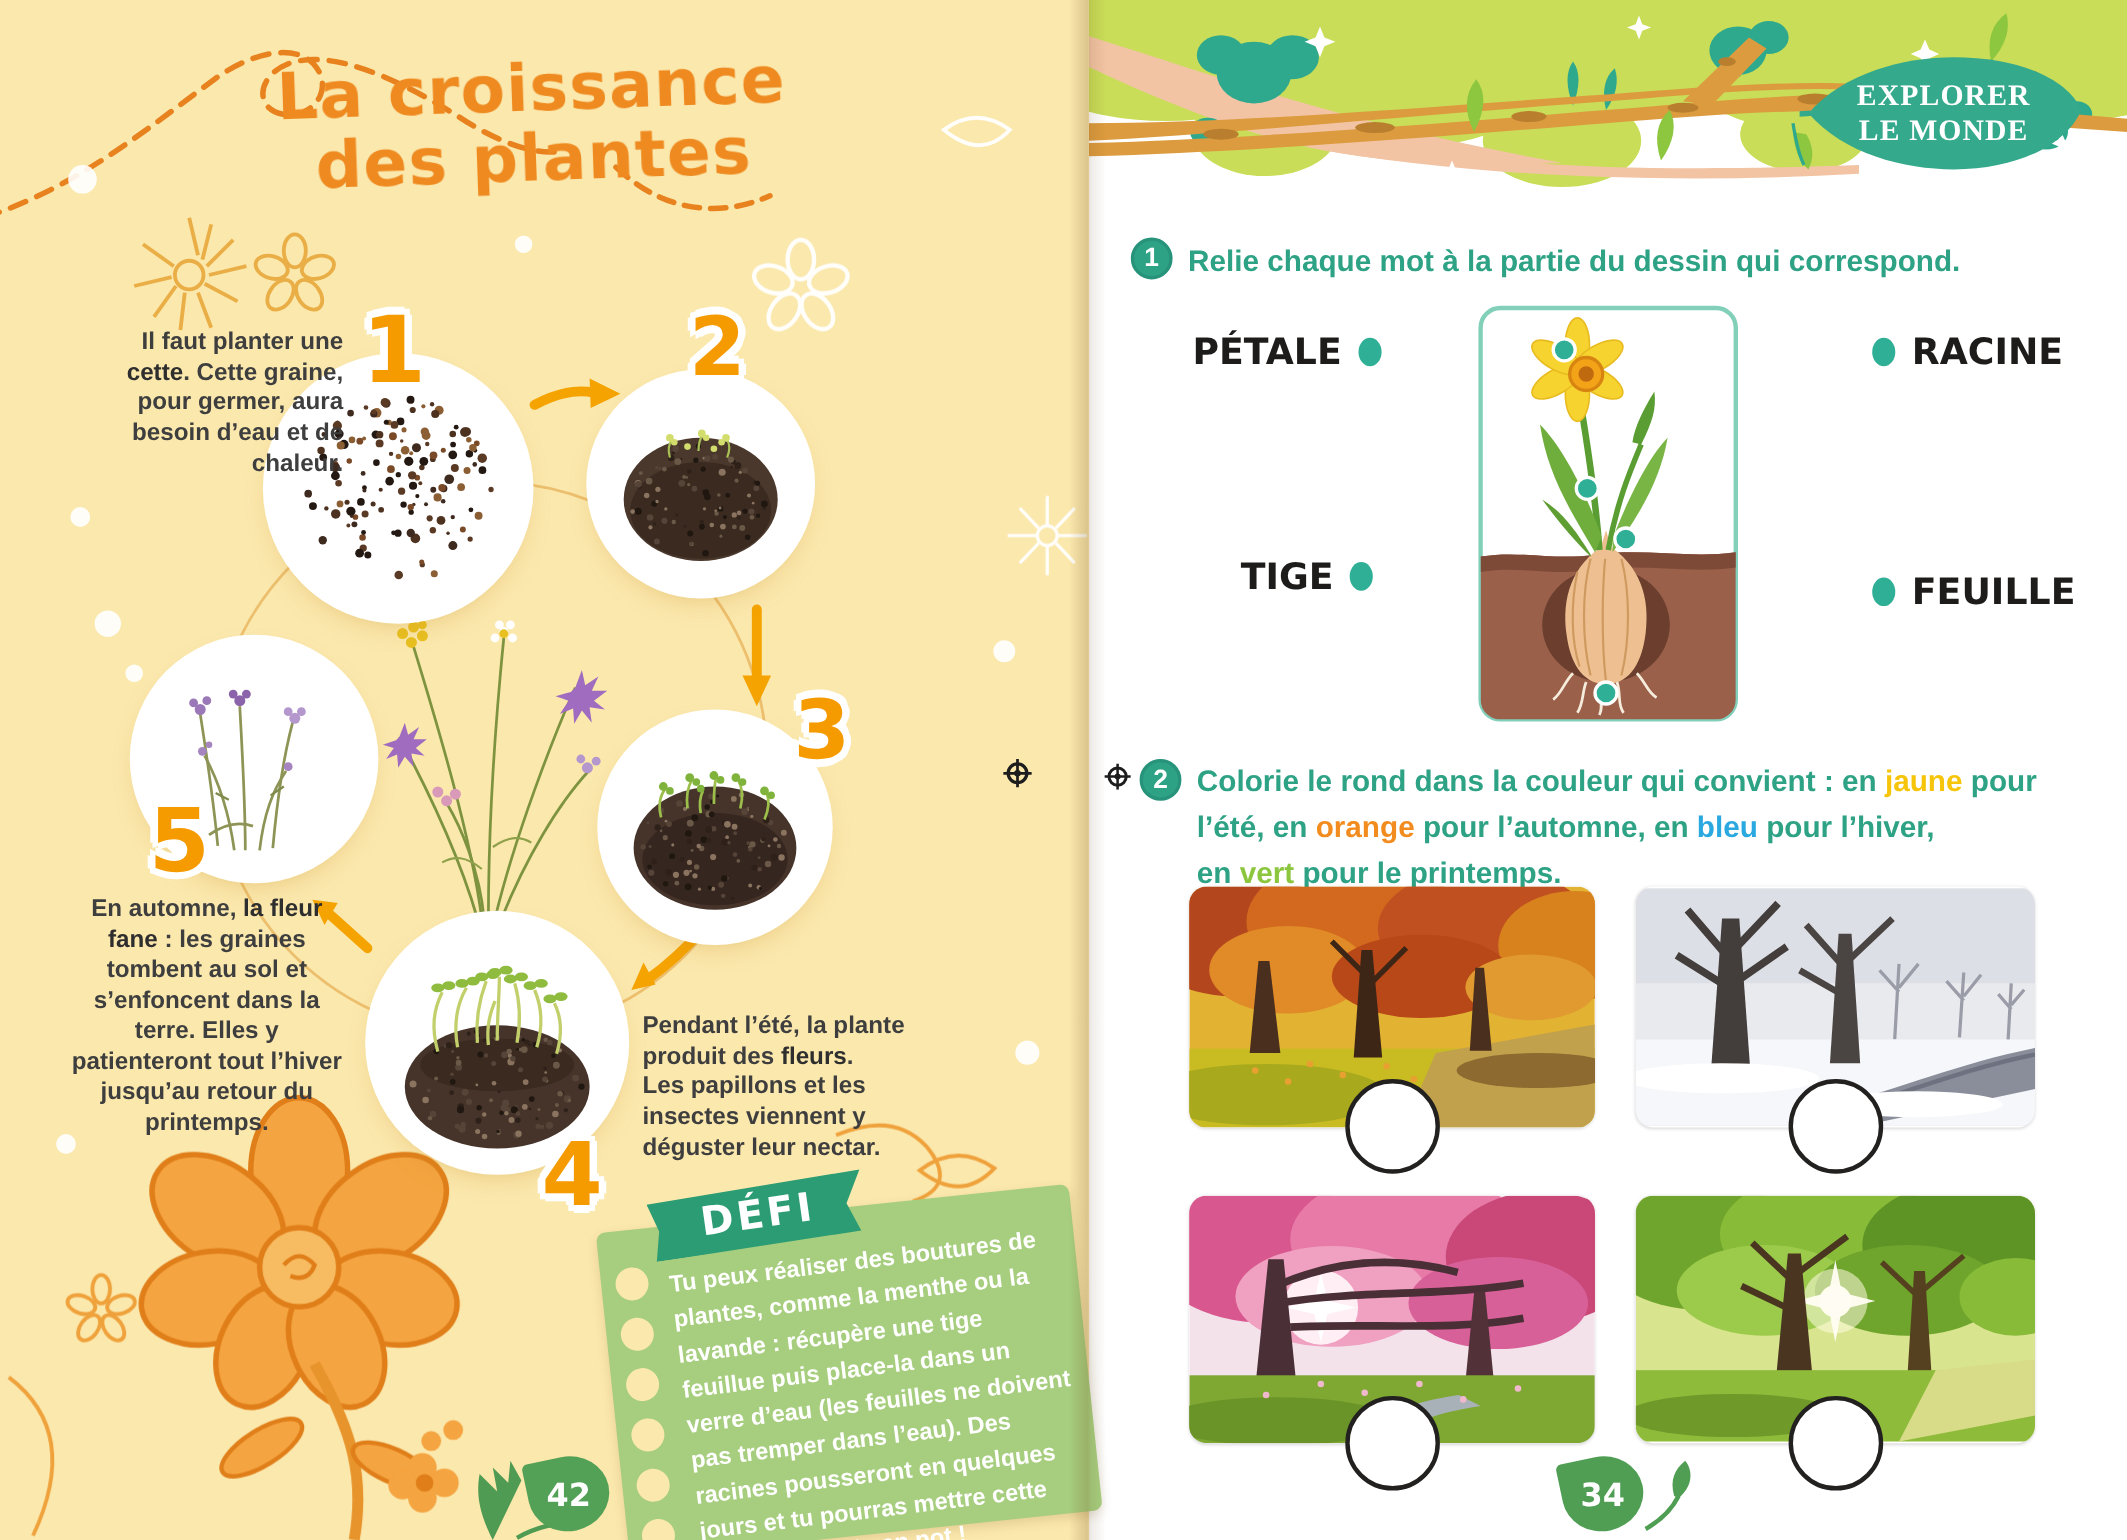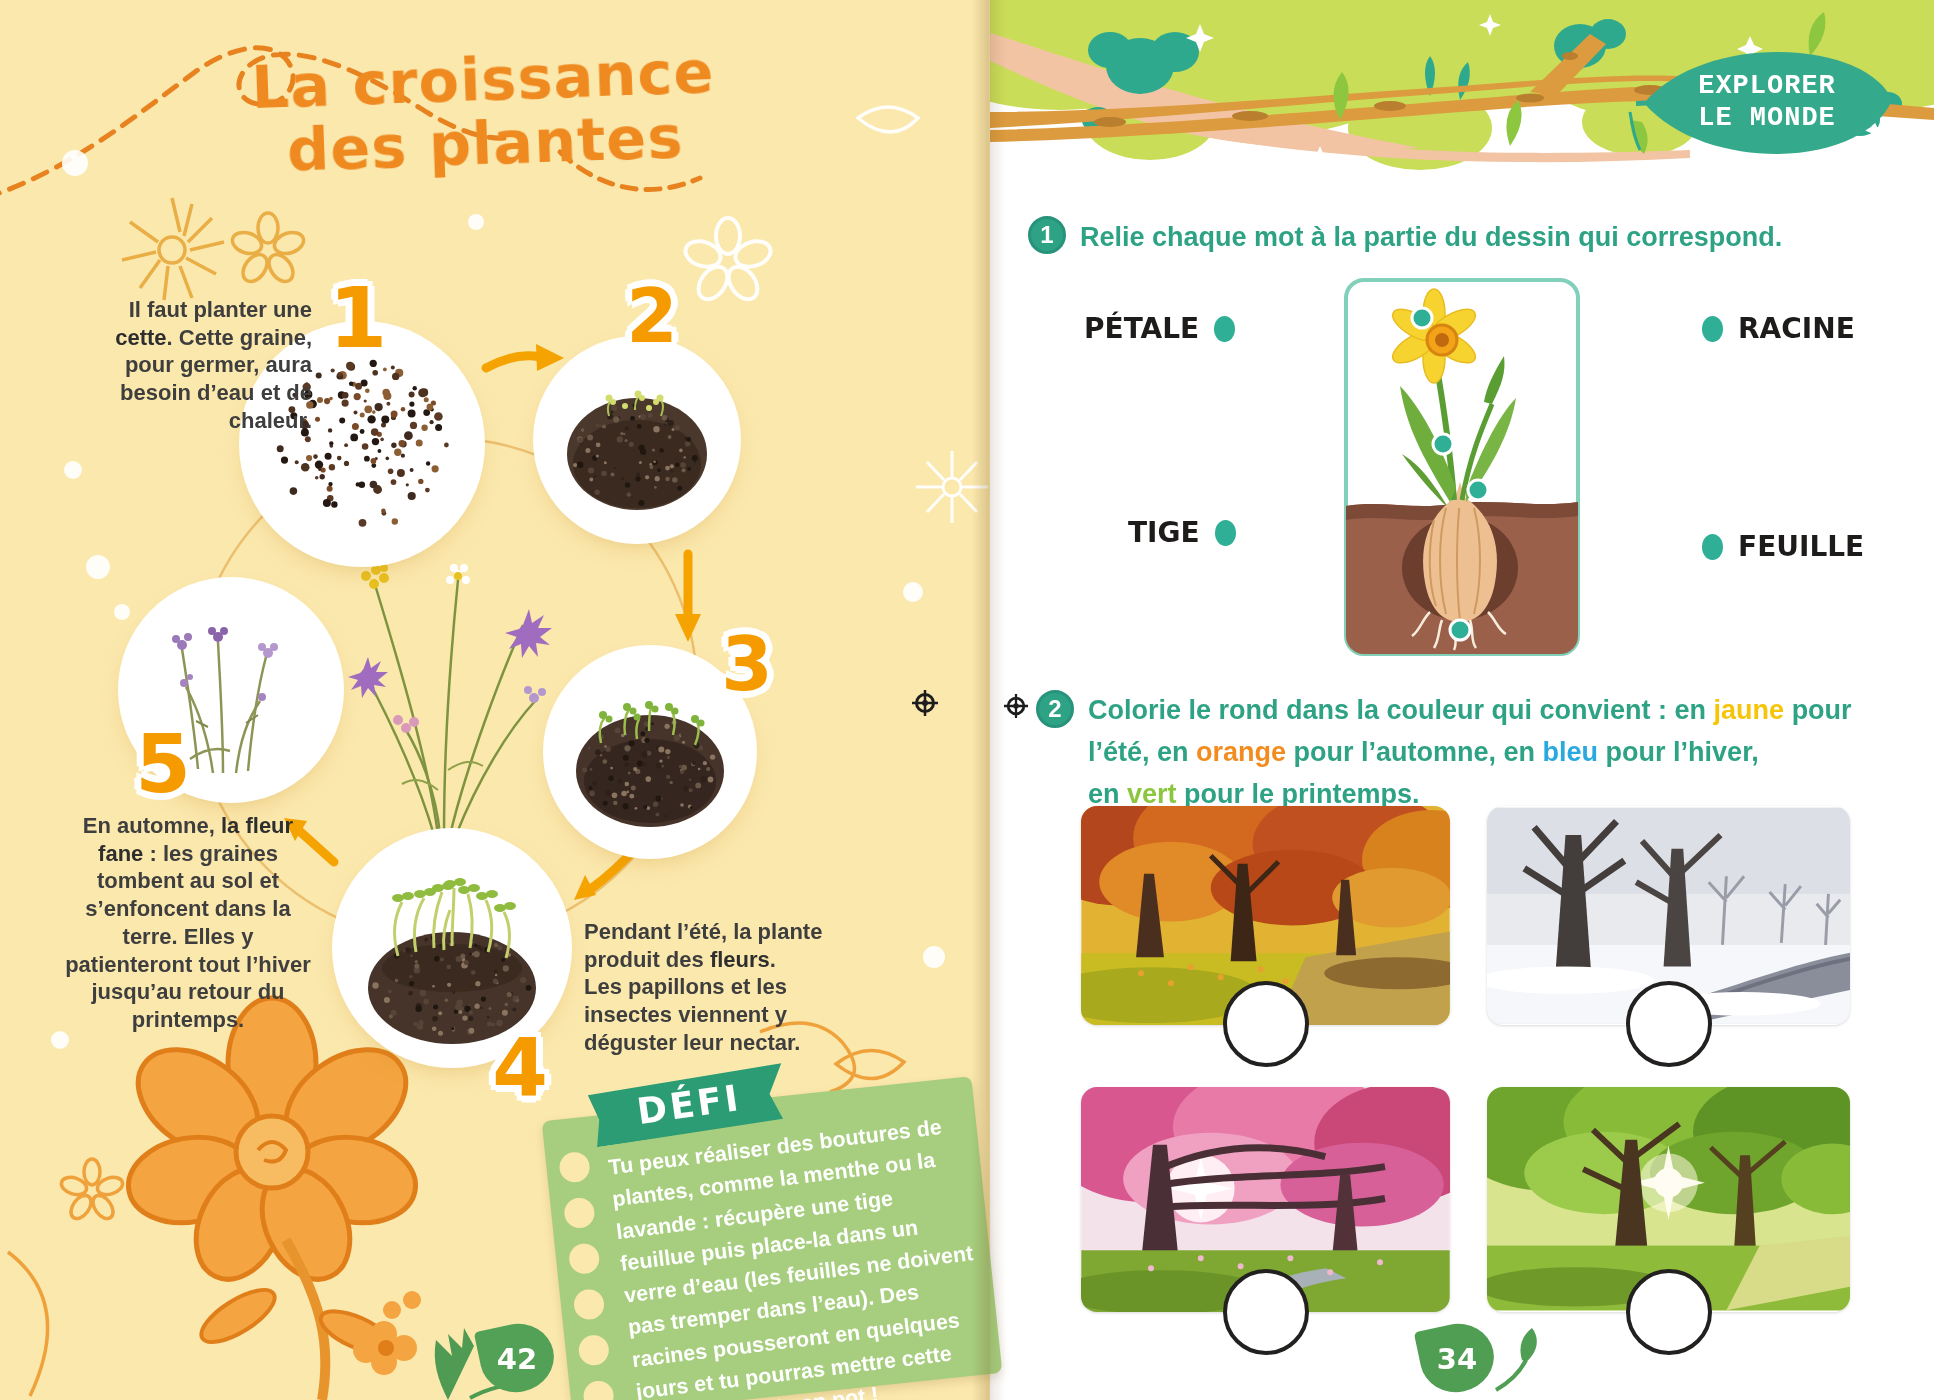--- a/index.html
+++ b/index.html
@@ -38,28 +38,28 @@
                clip-path:polygon(0 12%,4% 55%,1% 100%,96% 96%,91% 52%,99% 4%);}
   
   .leaf-badge{position:absolute;z-index:6;width:150px;height:80px;}
   .leaf-shape{position:absolute;width:74px;height:68px;background:var(--leaf-green,#53A057);
               border-radius:6px 60% 60% 60%;transform:rotate(-12deg);}
   .leaf-num{position:absolute;width:74px;text-align:center;top:20px;color:#fff;font-weight:800;font-size:29px;font-family:"DejaVu Sans",sans-serif;}
   
   .banner{position:absolute;left:0;top:0;width:944px;height:172px;z-index:1;}
   .explore-badge{position:absolute;left:646px;top:50px;width:262px;height:106px;z-index:2;}
   .badge-text{position:absolute;inset:0;display:flex;flex-direction:column;align-items:center;justify-content:center;
-              color:#fff;font-weight:900;font-size:27px;letter-spacing:1px;line-height:1.18;font-family:Liberation Mono, monospace;}
+              color:#fff;font-weight:900;font-size:27px;letter-spacing:1px;line-height:1.18;font-family:Liberation Serif, serif;}
   .ex-row{position:absolute;display:flex;align-items:flex-start;gap:14px;z-index:2;}
   .ex-badge{flex:0 0 auto;width:38px;height:38px;border-radius:50%;background:var(--teal,#2EA284);
             color:#fff;font-weight:800;font-size:24px;display:flex;align-items:center;justify-content:center;
             border:3px solid #26937A;box-sizing:border-box;}
   .ex-text{color:var(--teal,#2EA284);font-weight:800;font-size:27px;line-height:1.55;}
   .match-word{position:absolute;display:flex;align-items:center;gap:15px;z-index:2;
-              font-size:28px;font-weight:900;color:var(--word-black,#1E1C1A);font-family:"DejaVu Sans",sans-serif;margin-top:12px;}
+              font-size:33px;font-weight:900;color:var(--word-black,#1E1C1A);font-family:"DejaVu Sans",sans-serif;}
   .dot{width:21px;height:26px;border-radius:50%;background:var(--dot-teal,#2FB096);}
   .plant-card{position:absolute;left:352px;top:276px;width:240px;height:382px;z-index:1;}
   .photo-slot{position:absolute;z-index:2;}
   .photo{position:absolute;inset:0;border-radius:16px;overflow:hidden;box-shadow:0 1px 3px rgba(0,0,0,.15);}
   .answer-circle{position:absolute;left:50%;transform:translateX(-50%);width:86px;height:86px;
                  border-radius:50%;background:#fff;border:4px solid #232120;z-index:3;box-sizing:border-box;}
 </style>
 </head>
 <body>
 

